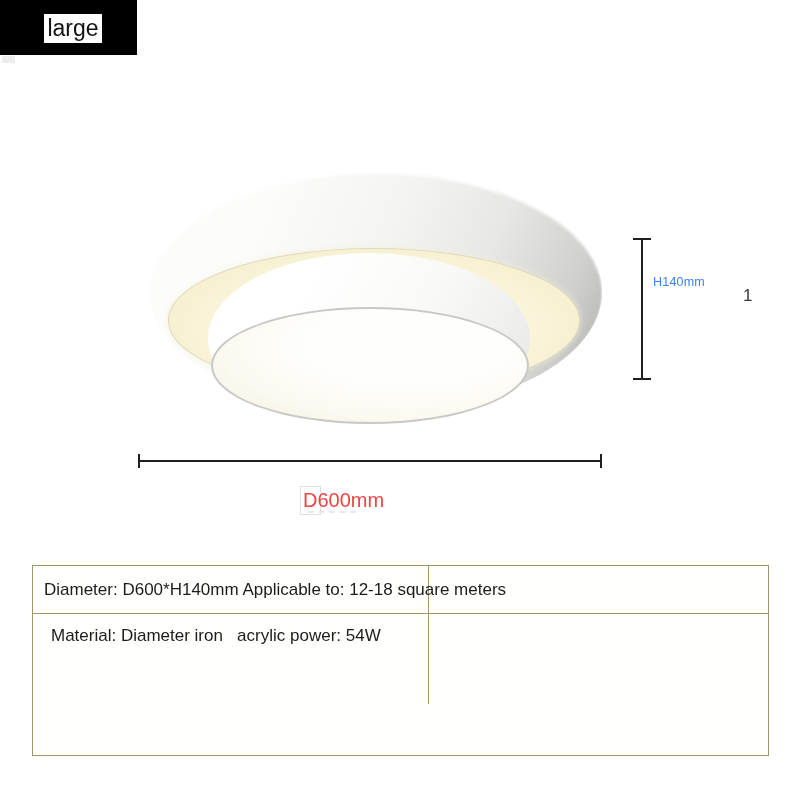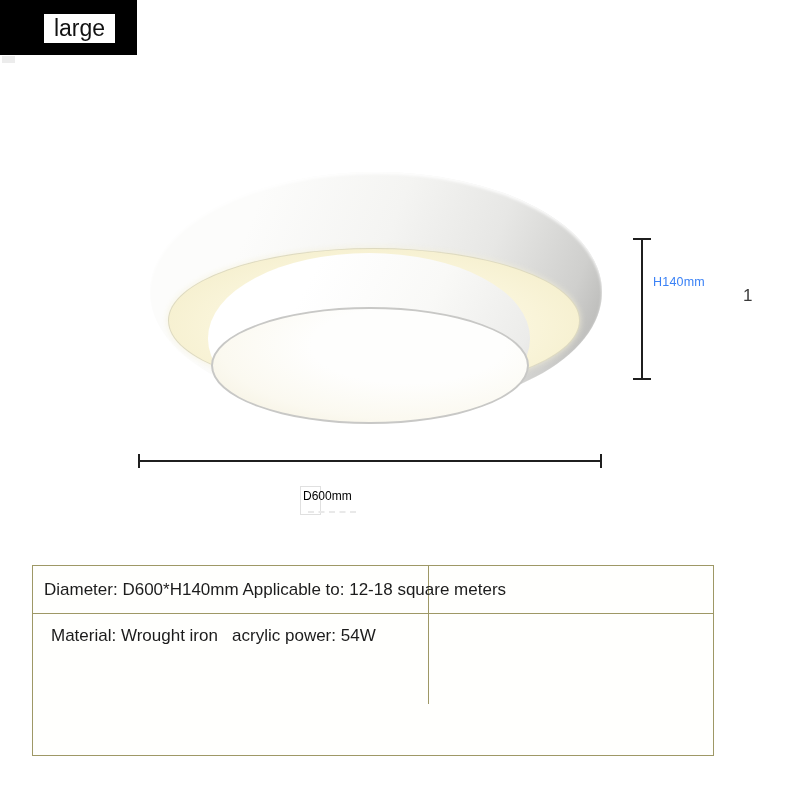--- a/index.html
+++ b/index.html
@@ -12,21 +12,21 @@
     color: #1c1c1c;
   }
   .abs { position: absolute; }
 
   
   .size-tag {
     left: 0; top: 0; width: 137px; height: 55px;
     background: #000000;
   }
   .size-tag-label {
-    left: 44px; top: 14px; width: 71px; height: 29px;
+    left: 44px; top: 14px; width: 58px; height: 29px;
     background: #ffffff;
     display: flex; align-items: center; justify-content: center;
     font-size: 23px; color: #111111; line-height: 1;
   }
   .artifact-patch {
     left: 2px; top: 56px; width: 13px; height: 7px;
     background: #ececec;
   }
 
   
@@ -73,34 +73,34 @@
   }
   .stray-mark {
     left: 743px; top: 286px;
     font-size: 17px; color: #3a3a3a;
   }
   .hdim-line      { left: 139px; top: 460px; width: 462px; height: 2px; }
   .hdim-cap-left  { left: 138px; top: 454px; width: 2px; height: 14px; }
   .hdim-cap-right { left: 600px; top: 454px; width: 2px; height: 14px; }
   .hdim-label {
     left: 303px; top: 489px;
-    font-size: 12px; color: #000000;
+    font-size: 20px; color: #ef4444;
   }
   .watermark-box {
     left: 300px; top: 486px; width: 19px; height: 27px;
     border: 1px solid #e0e0e0; background: transparent;
   }
   .watermark-dashes {
     left: 308px; top: 511px; width: 48px; height: 0;
     border-bottom: 2px dashed #e9e9e9;
   }
 
   
   .spec-table {
-    left: 32px; top: 565px; width: 682px; height: 191px;
+    left: 32px; top: 565px; width: 737px; height: 191px;
     box-sizing: border-box;
     border: 1px solid #9e9866;
     background: #fffffd;
     display: grid;
     grid-template-rows: 48px 44px 46px 1fr;
   }
   .spec-row {
     position: relative;
     display: flex; align-items: center;
     border-bottom: 1px solid #9e9866;
@@ -153,15 +153,15 @@
   <div class="abs watermark-dashes"></div>
   <span class="abs hdim-label">D600mm</span>
 </div>
 
 <div class="abs spec-table">
   <div class="spec-column-divider"></div>
   <div class="spec-row spec-row-1">
     <span class="spec-row-text">Diameter: D600*H140mm Applicable to: 12-18 square meters</span>
   </div>
   <div class="spec-row spec-row-3">
-    <span class="spec-row-text">Material: Wrought iron   acrylic power: 54W</span>
+    <span class="spec-row-text">Material: Diameter iron   acrylic power: 54W</span>
   </div>
 </div>
 
 </body></html>

